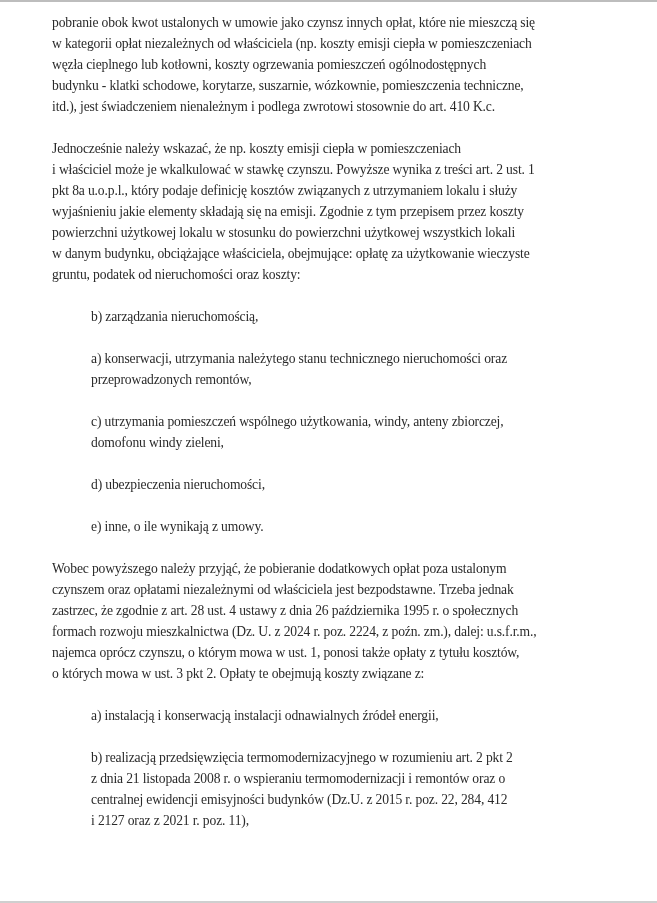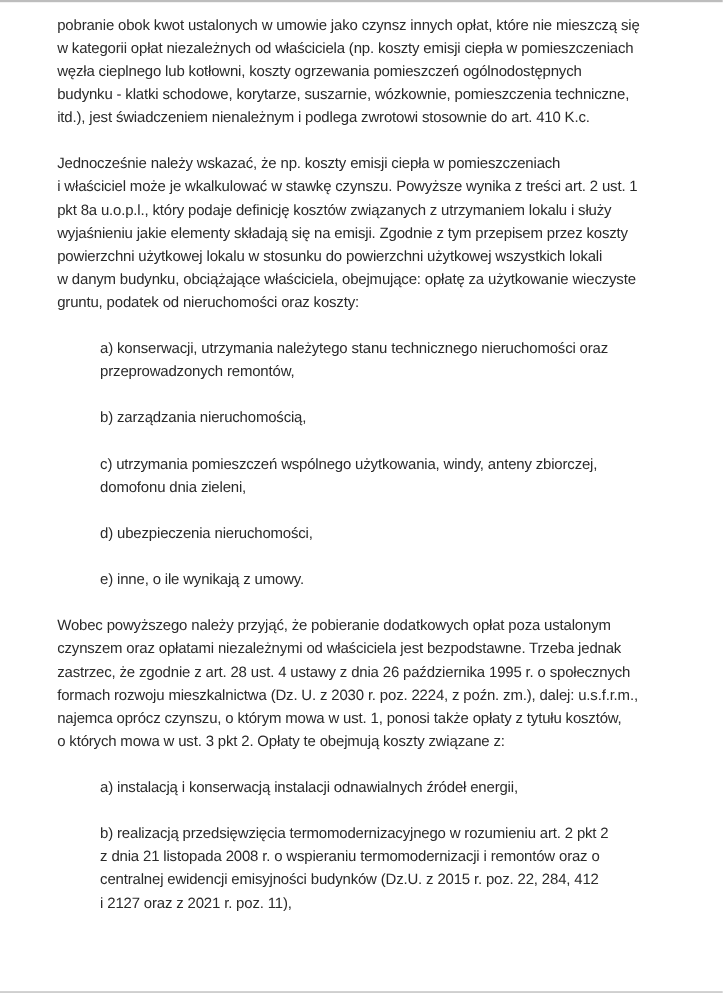--- a/index.html
+++ b/index.html
@@ -27,20 +27,21 @@
     position: absolute;
     left: 52px;
     top: 12px;
     width: 560px;
     font-size: 13.6px;
     line-height: 21px;
     letter-spacing: -0.15px;
   }
   .para {
     margin: 0 0 21px 0;
+    font-family: Liberation Serif, serif;
   }
   .line {
     display: block;
     white-space: nowrap;
   }
   .list-item {
     margin: 0 0 21px 39px;
   }
 </style>
 </head>
@@ -63,43 +64,43 @@
     <span class="line">i właściciel może je wkalkulować w stawkę czynszu. Powyższe wynika z treści art. 2 ust. 1</span>
     <span class="line">pkt 8a u.o.p.l., który podaje definicję kosztów związanych z utrzymaniem lokalu i służy</span>
     <span class="line">wyjaśnieniu jakie elementy składają się na emisji. Zgodnie z tym przepisem przez koszty</span>
     <span class="line">powierzchni użytkowej lokalu w stosunku do powierzchni użytkowej wszystkich lokali</span>
     <span class="line">w danym budynku, obciążające właściciela, obejmujące: opłatę za użytkowanie wieczyste</span>
     <span class="line">gruntu, podatek od nieruchomości oraz koszty:</span>
   </p>
 
   <div>
     <p class="para list-item">
+      <span class="line">b) zarządzania nieruchomością,</span>
+    </p>
+    <p class="para list-item">
       <span class="line">a) konserwacji, utrzymania należytego stanu technicznego nieruchomości oraz</span>
       <span class="line">przeprowadzonych remontów,</span>
     </p>
     <p class="para list-item">
-      <span class="line">b) zarządzania nieruchomością,</span>
-    </p>
-    <p class="para list-item">
       <span class="line">c) utrzymania pomieszczeń wspólnego użytkowania, windy, anteny zbiorczej,</span>
-      <span class="line">domofonu dnia zieleni,</span>
+      <span class="line">domofonu windy zieleni,</span>
     </p>
     <p class="para list-item">
       <span class="line">d) ubezpieczenia nieruchomości,</span>
     </p>
     <p class="para list-item">
       <span class="line">e) inne, o ile wynikają z umowy.</span>
     </p>
   </div>
 
   <p class="para">
     <span class="line">Wobec powyższego należy przyjąć, że pobieranie dodatkowych opłat poza ustalonym</span>
     <span class="line">czynszem oraz opłatami niezależnymi od właściciela jest bezpodstawne. Trzeba jednak</span>
     <span class="line">zastrzec, że zgodnie z art. 28 ust. 4 ustawy z dnia 26 października 1995 r. o społecznych</span>
-    <span class="line">formach rozwoju mieszkalnictwa (Dz. U. z 2030 r. poz. 2224, z poźn. zm.), dalej: u.s.f.r.m.,</span>
+    <span class="line">formach rozwoju mieszkalnictwa (Dz. U. z 2024 r. poz. 2224, z poźn. zm.), dalej: u.s.f.r.m.,</span>
     <span class="line">najemca oprócz czynszu, o którym mowa w ust. 1, ponosi także opłaty z tytułu kosztów,</span>
     <span class="line">o których mowa w ust. 3 pkt 2. Opłaty te obejmują koszty związane z:</span>
   </p>
 
   <div>
     <p class="para list-item">
       <span class="line">a) instalacją i konserwacją instalacji odnawialnych źródeł energii,</span>
     </p>
     <p class="para list-item">
       <span class="line">b) realizacją przedsięwzięcia termomodernizacyjnego w rozumieniu art. 2 pkt 2</span>

